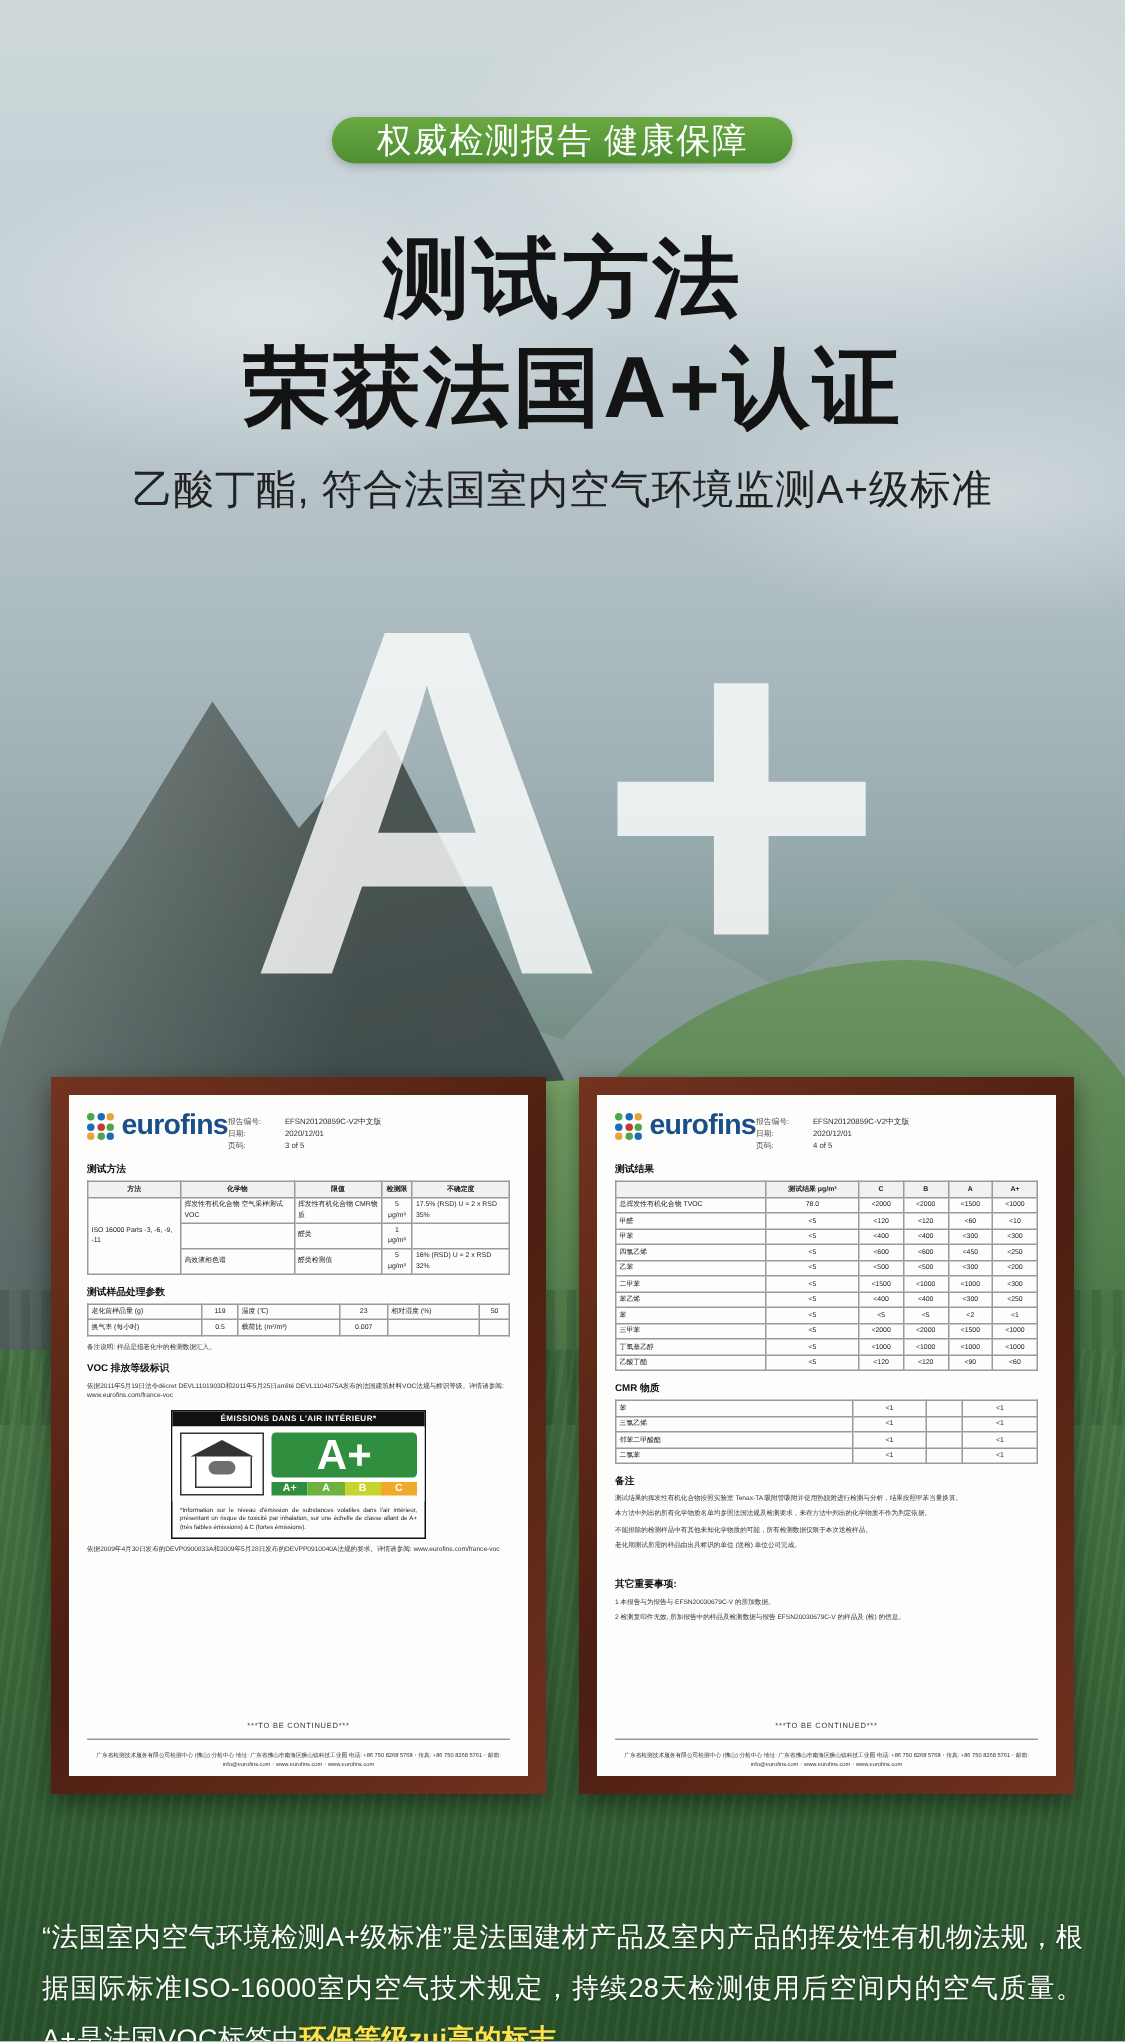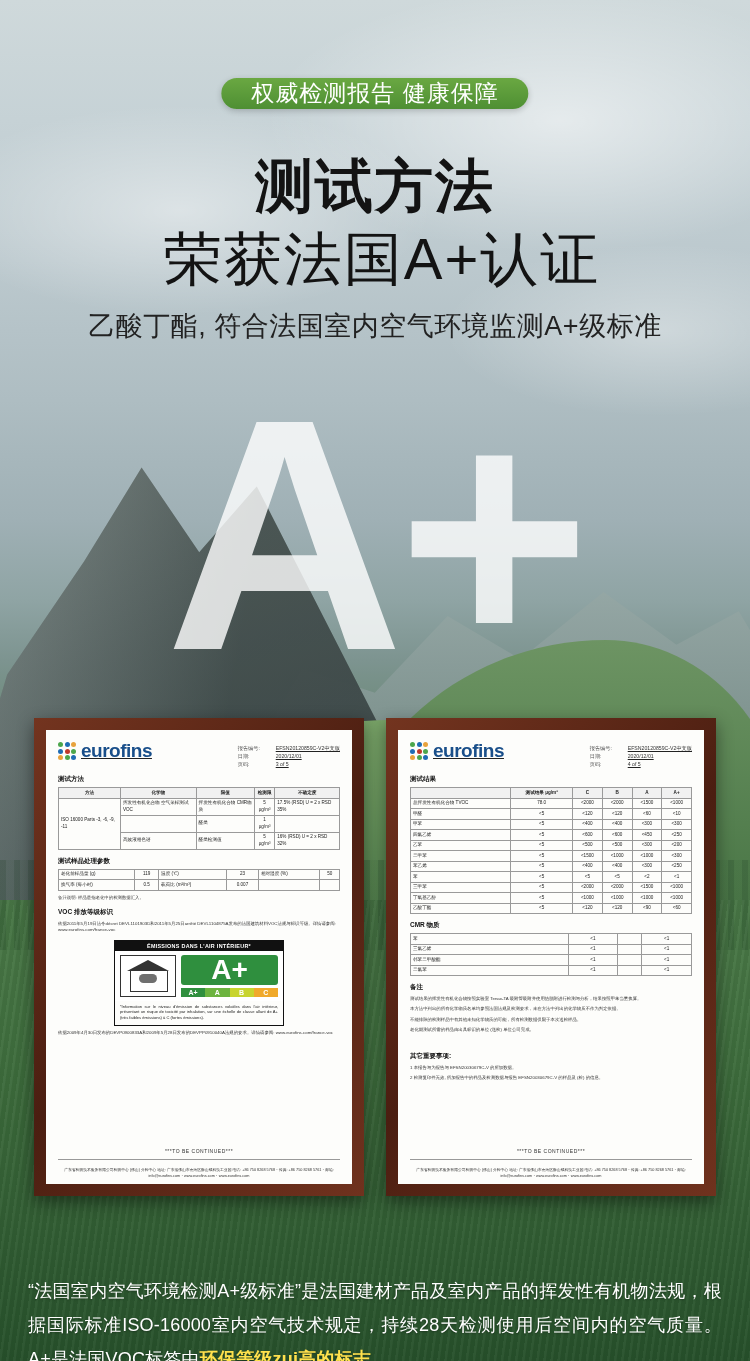--- a/index.html
+++ b/index.html
@@ -137,21 +137,21 @@
     color: #131313;
   }
   .title-1 {
     font-size: 58px;
     font-weight: bold;
     letter-spacing: 2px;
     line-height: 72px;
   }
   .title-2 {
     font-size: 58px;
-    font-weight: normal;
+    font-weight: bold;
     letter-spacing: 2px;
     line-height: 74px;
     padding-left: 14px;
   }
   .subtitle {
     margin-top: 12px;
     font-size: 27px;
     color: #222;
     letter-spacing: 0.5px;
   }
@@ -181,22 +181,21 @@
     padding: 10px 12px;
     overflow: hidden;
     position: relative;
     color: #222;
   }
 
   
   .ef-row {
     display: flex;
     align-items: flex-start;
-    justify-content: space-between;
-    text-decoration: underline;
+    justify-content: flex-start;
   }
   .ef-logo {
     display: flex;
     align-items: center;
     gap: 5px;
   }
   .ef-dots {
     display: grid;
     grid-template-columns: repeat(3, 5px);
     grid-template-rows: repeat(3, 5px);

